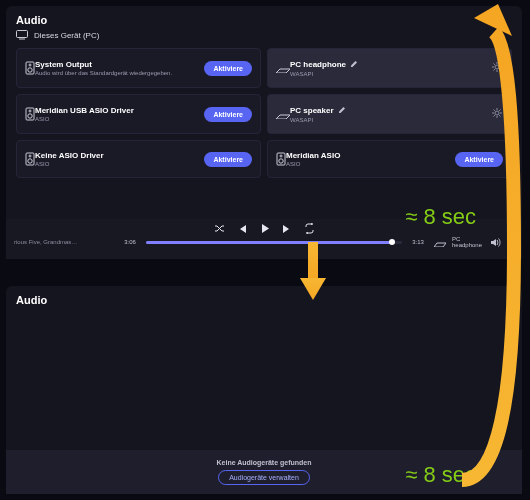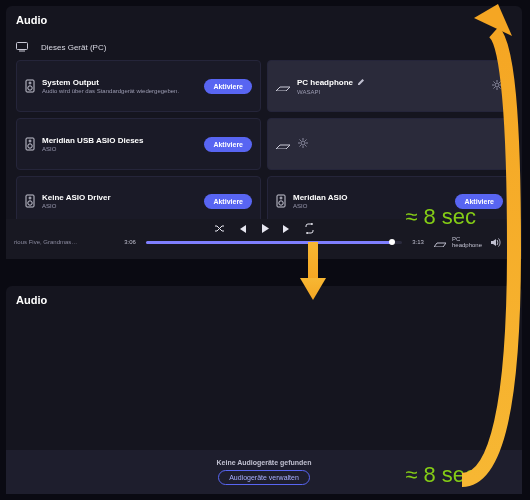--- a/index.html
+++ b/index.html
@@ -15,33 +15,32 @@
   .panel {
     background: #15151f;
     border-radius: 6px;
     position: absolute;
   }
   .panel-top { left: 6px; top: 6px; width: 516px; height: 253px; padding: 8px 10px; }
   .panel-bottom { left: 6px; top: 286px; width: 516px; height: 208px; padding: 8px 10px; }
 
   .section-title { color: #fff; font-size: 11px; font-weight: 600; margin-bottom: 4px; }
 
-  .device-row { display: flex; align-items: center; gap: 13px; margin: 16px 0 8px 0; }
+  .device-row { display: flex; align-items: center; gap: 6px; margin: 4px 0 8px 0; }
   .device-row .pc-icon svg { display:block; }
   .device-row span { font-size: 8px; color: #d9d9e3; }
 
   .cards { display: grid; grid-template-columns: 1fr 1fr; gap: 6px; }
   .card {
     background: #1a1a27;
     border: 1px solid #25253a;
     border-radius: 4px;
-    padding: 16px 8px;
+    padding: 10px 8px;
     display: flex;
     align-items: center;
-    gap: 7px;
     position: relative;
   }
   .card.alt { background: #2a2a3a; }
   .card .ico svg { display:block; color:#c9c9d6; }
   .card .txt { flex:1; min-width:0; }
   .card .ttl { font-size: 8px; font-weight:600; color:#fff; display:flex; align-items:center; gap:4px; }
   .card .sub { font-size: 6px; color:#9a9ab0; margin-top:1px; white-space:nowrap; overflow:hidden; text-overflow:ellipsis;}
   .act-btn {
     background:#5865f2;
     color:#fff;
@@ -174,33 +173,42 @@
     <div class="card">
       <span class="ico">
           <svg width="10" height="14" viewBox="0 0 10 14">
             <rect x="1" y="1" width="8" height="12" rx="1" fill="none" stroke="currentColor"></rect>
             <circle cx="5" cy="9" r="2.2" fill="none" stroke="currentColor"></circle>
             <circle cx="5" cy="4" r="1" fill="none" stroke="currentColor"></circle>
           </svg>
         </span>
       <div class="txt">
         <div class="ttl">
-            <span>Meridian USB ASIO Dieses</span>
+            <span>Meridian USB ASIO Driver</span>
           </div>
         <div class="sub">ASIO</div>
       </div>
       <button class="act-btn">Aktiviere</button>
     </div>
 
     <div class="card alt">
       <span class="ico">
           <svg width="14" height="10" viewBox="0 0 14 10">
             <path d="M0 10 L4 6 L14 6 L10 10 Z" fill="none" stroke="currentColor"></path>
           </svg>
         </span>
+      <div class="txt">
+        <div class="ttl">
+            <span>PC speaker</span>
+          <span class="pen"><svg width="8" height="8" viewBox="0 0 8 8">
+                <path d="M1 7 L1 5.5 L5.5 1 L7 2.5 L2.5 7 Z" fill="currentColor"></path>
+              </svg></span>
+        </div>
+        <div class="sub">WASAPI</div>
+      </div>
       <span class="gear"><svg width="12" height="12" viewBox="0 0 12 12">
             <circle cx="6" cy="6" r="2" fill="none" stroke="currentColor"></circle>
             <path d="M6 1v2M6 9v2M1 6h2M9 6h2M2.5 2.5l1.4 1.4M8.1 8.1l1.4 1.4M2.5 9.5l1.4-1.4M8.1 3.9l1.4-1.4" stroke="currentColor"></path>
           </svg></span>
     </div>
 
     <div class="card">
       <span class="ico">
           <svg width="10" height="14" viewBox="0 0 10 14">
             <rect x="1" y="1" width="8" height="12" rx="1" fill="none" stroke="currentColor"></rect>

